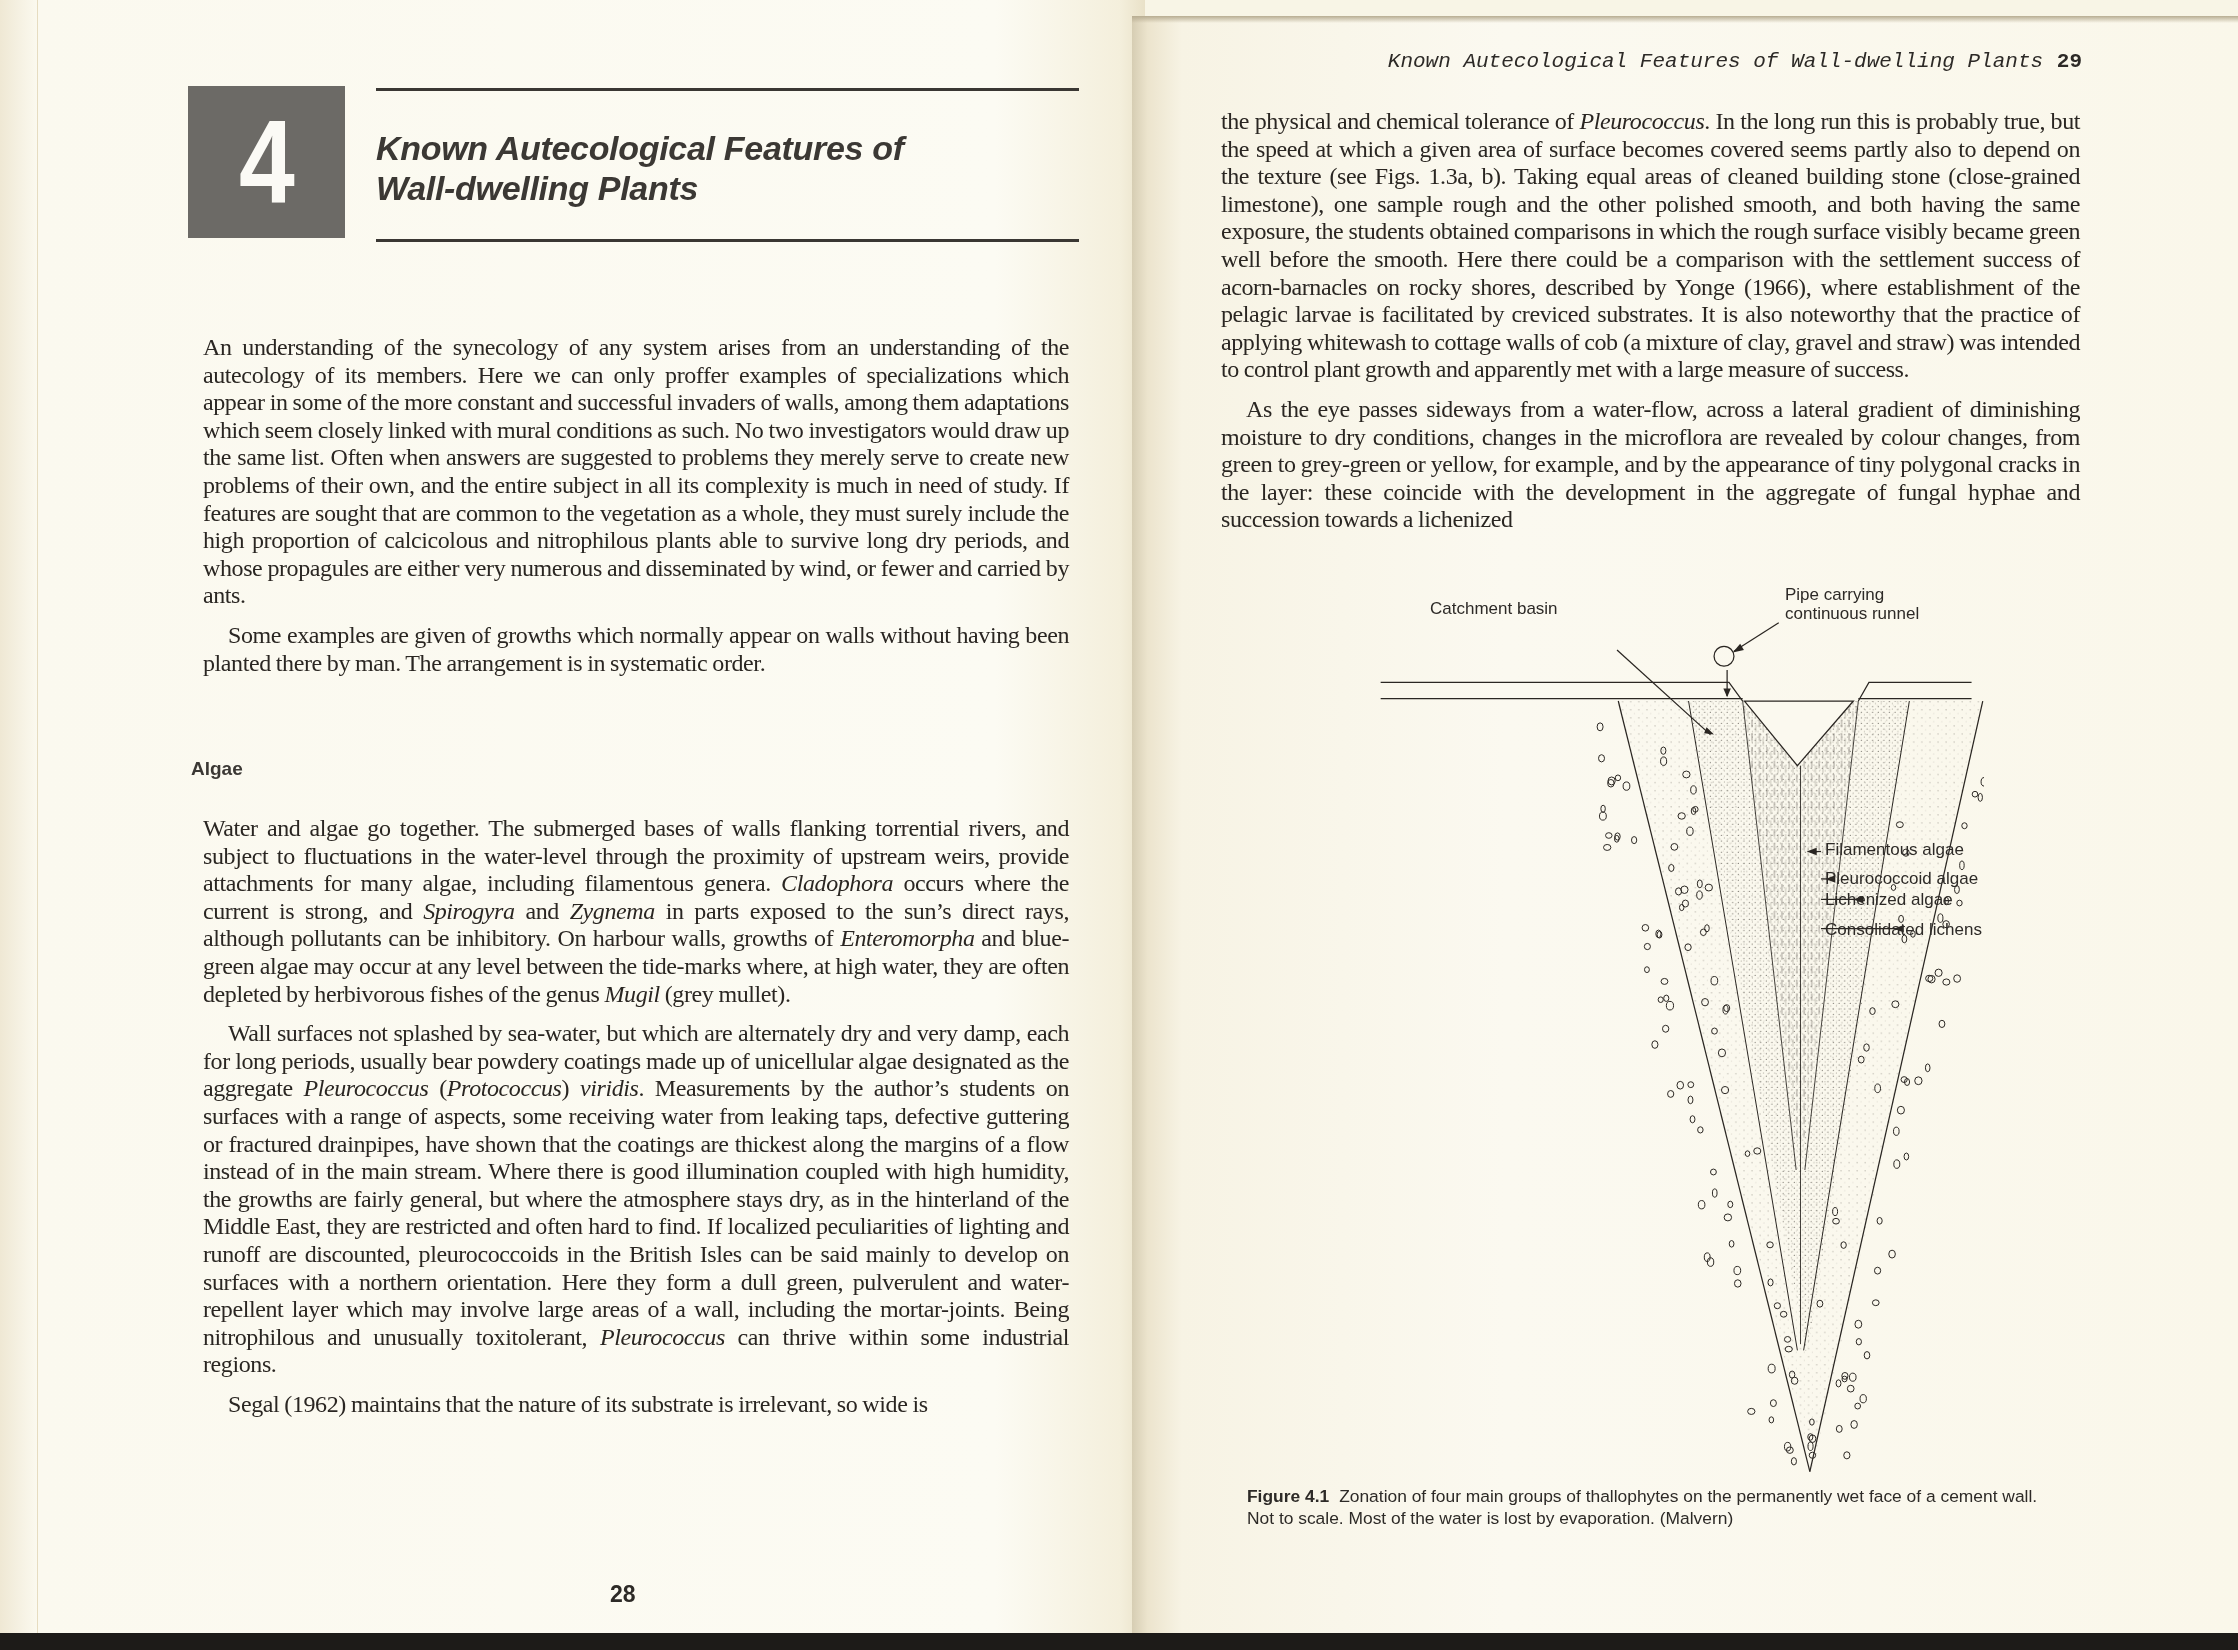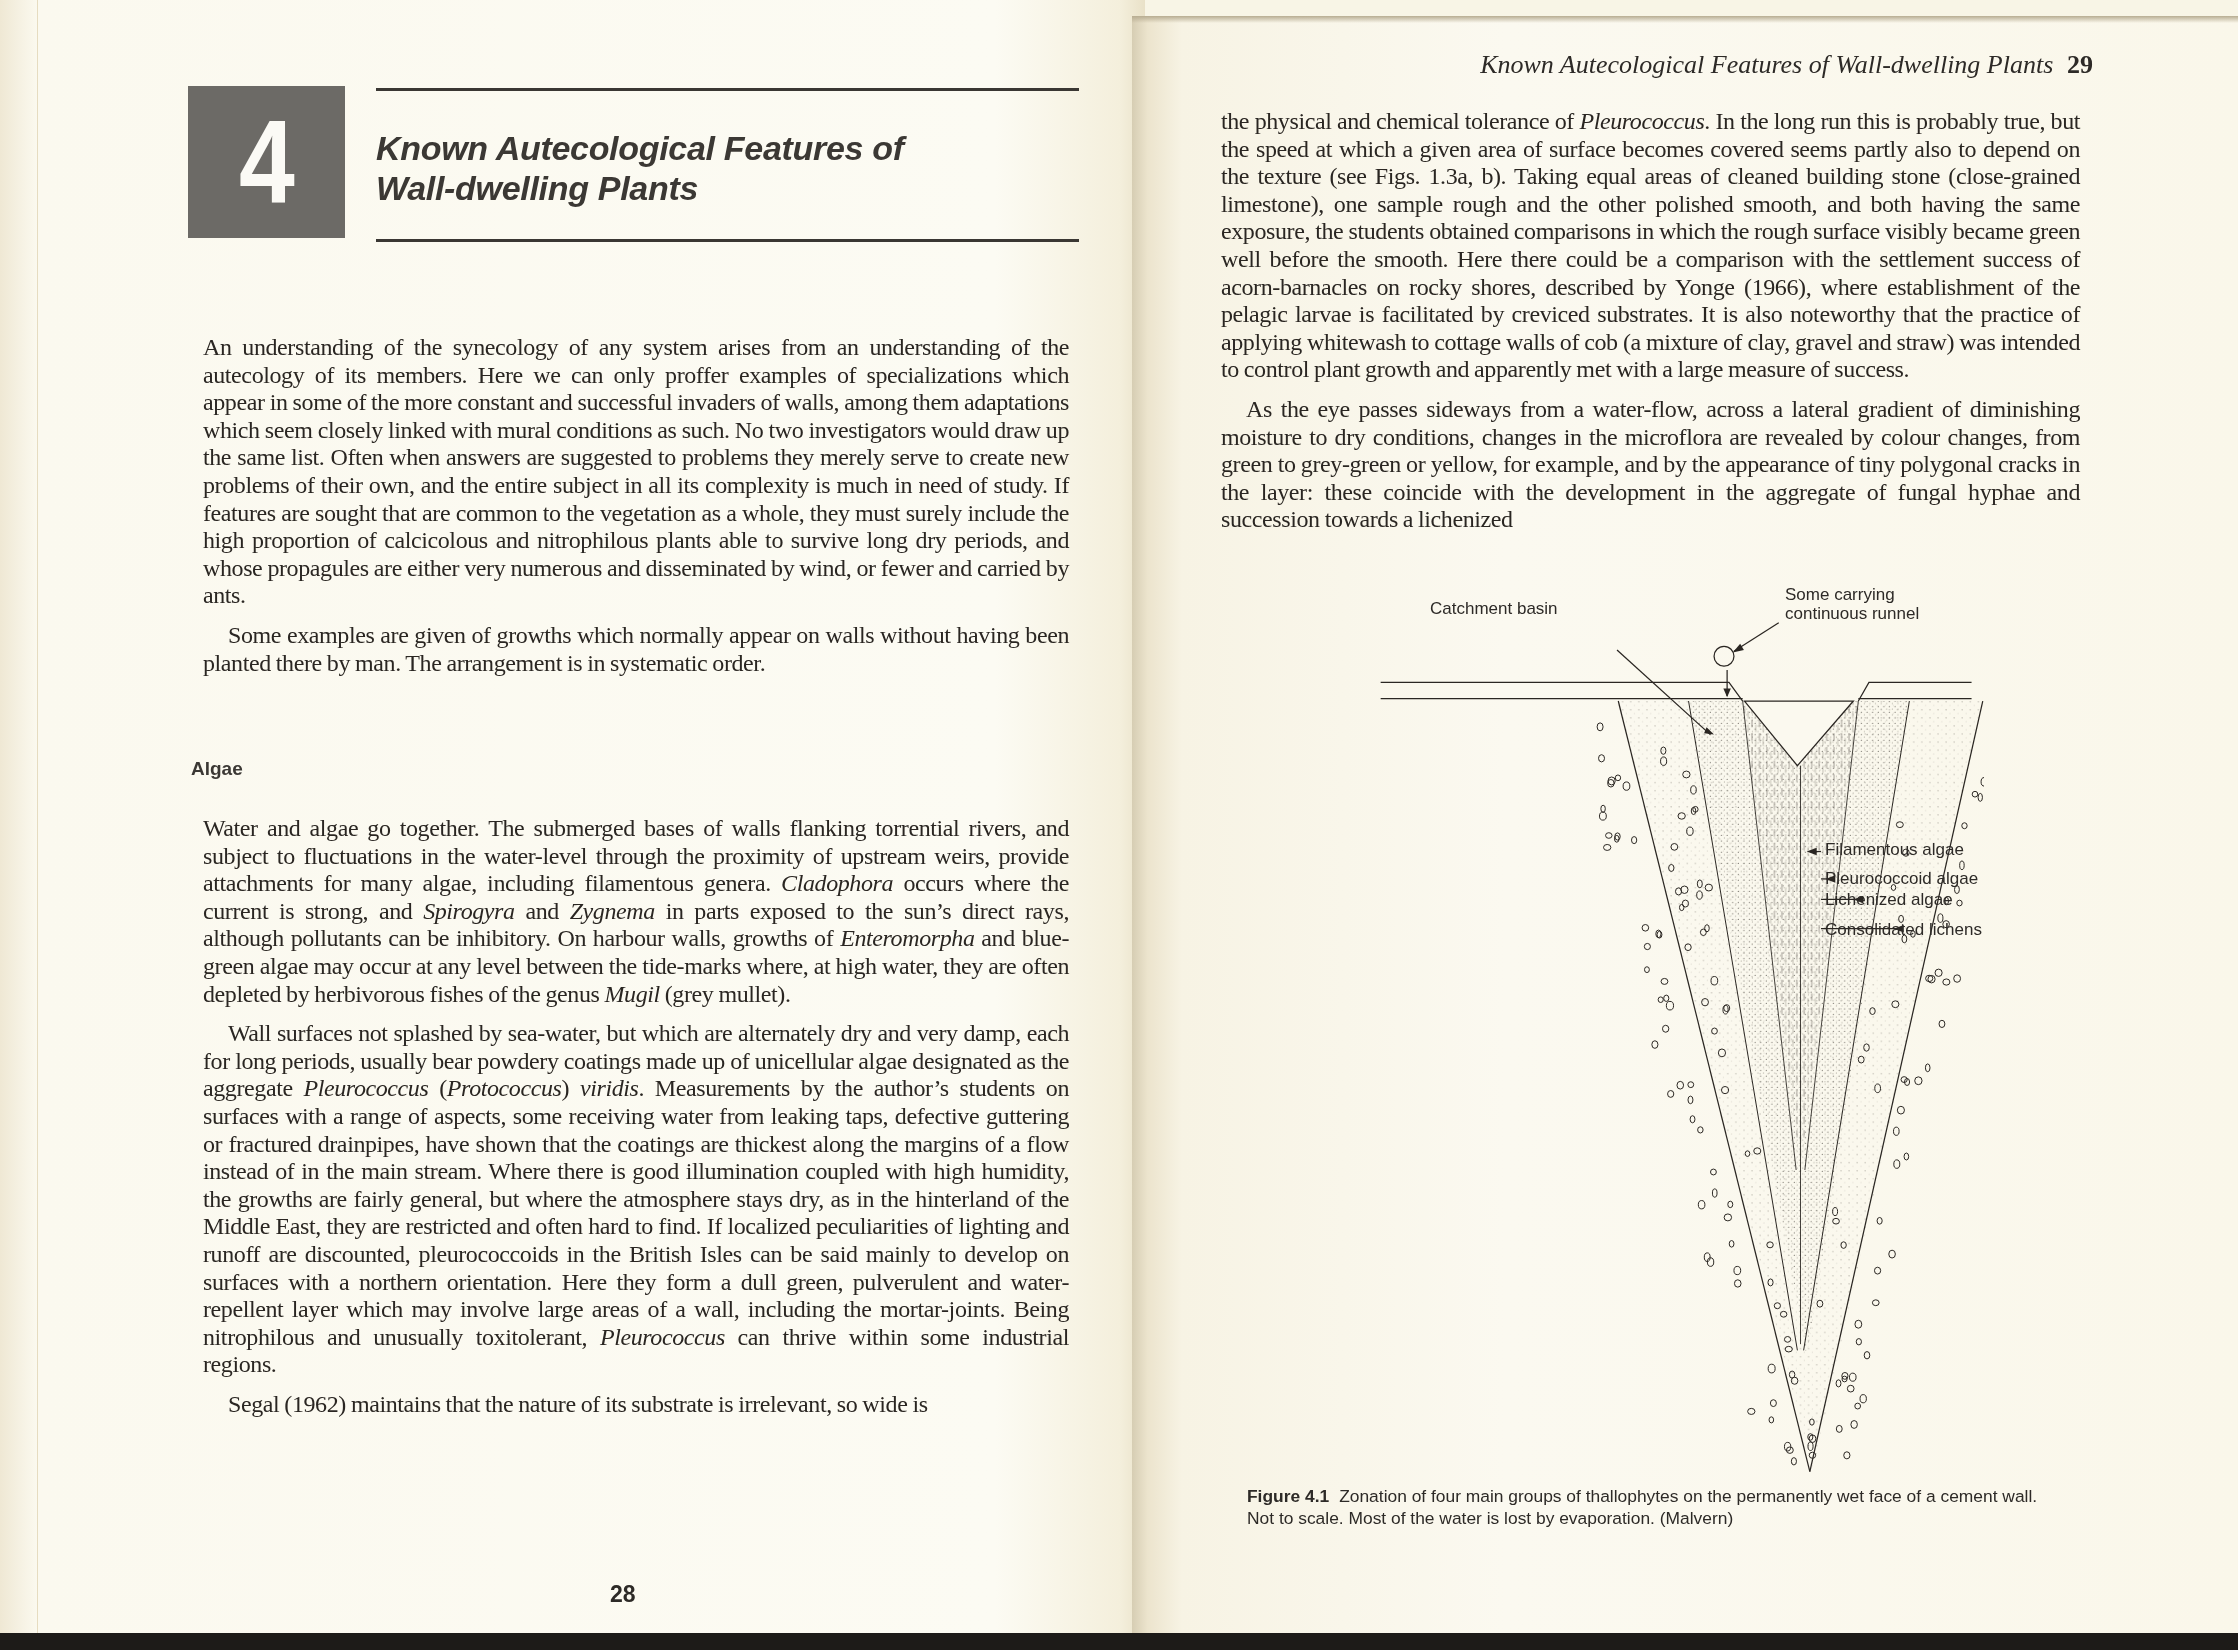--- a/index.html
+++ b/index.html
@@ -55,22 +55,22 @@
   .section-head {
     position: absolute; left: 191px; top: 758px;
     font-family: "Liberation Sans", sans-serif; font-weight: bold;
     font-size: 19px; color: #3b3834;
   }
   .folio {
     position: absolute; font-family: "Liberation Sans", sans-serif; font-weight: bold; font-size: 23px; color: #2d2a27;
   }
   .folio.left { left: 610px; top: 1581px; }
   .running-head {
-    position: absolute; right: 146px; top: 50px;
-    font-family: Liberation Serif, serif; font-size: 26px; color: #2d2a27;
+    position: absolute; right: 157px; top: 50px;
+    font-family: Liberation Mono, monospace; font-size: 21px; color: #2d2a27;
   }
   .running-head .rh-title { font-style: italic; }
   .running-head .rh-num { font-weight: bold; margin-left: 13.7px; }
 
   
   .figure { position: absolute; left: 1362px; top: 610px; width: 622px; height: 865px; }
   .figure svg { position: absolute; left: 0; top: 0; }
   .fig-label {
     position: absolute; font-family: "Liberation Sans", sans-serif; font-size: 17px; color: #2d2a27; white-space: nowrap; line-height: 18.7px;
   }
@@ -329,21 +329,21 @@
           <ellipse cx="548.8" cy="517.8" rx="4.7" ry="5.2" fill="none" stroke="#2a2622" stroke-width="1.6"></ellipse>
           <ellipse cx="484.5" cy="225.8" rx="4.1" ry="5.9" fill="none" stroke="#2a2622" stroke-width="1.6"></ellipse>
           <ellipse cx="832.2" cy="981.7" rx="4.1" ry="5.4" fill="none" stroke="#2a2622" stroke-width="1.6"></ellipse>
           <ellipse cx="514.0" cy="478.0" rx="3.6" ry="5.0" fill="none" stroke="#2a2622" stroke-width="1.6"></ellipse>
           <ellipse cx="866.7" cy="496.3" rx="3.9" ry="5.7" fill="none" stroke="#2a2622" stroke-width="1.6"></ellipse>
           <ellipse cx="555.0" cy="1040.1" rx="4.7" ry="6.9" fill="none" stroke="#2a2622" stroke-width="1.6"></ellipse>
         </g>
     </svg>
     <div class="fig-label" style="left:68px; top:-10px;">Catchment basin</div>
     <div class="fig-label" style="left:423px; top:-23.6px;">
-      <div>Some carrying</div>
+      <div>Pipe carrying</div>
       <div>continuous runnel</div>
     </div>
     <div class="fig-label" style="left:463px; top:231px;">Filamentous algae</div>
     <div class="fig-label" style="left:463px; top:260px;">Pleurococcoid algae</div>
     <div class="fig-label" style="left:463px; top:281px;">Lichenized algae</div>
     <div class="fig-label" style="left:463px; top:311px;">Consolidated lichens</div>
   </div>
 
   <div class="caption">
     <span class="cap-label">Figure 4.1</span><span>Zonation of four main groups of thallophytes on the permanently wet face of a cement wall. Not to scale. Most of the water is lost by evaporation. (Malvern)</span>

